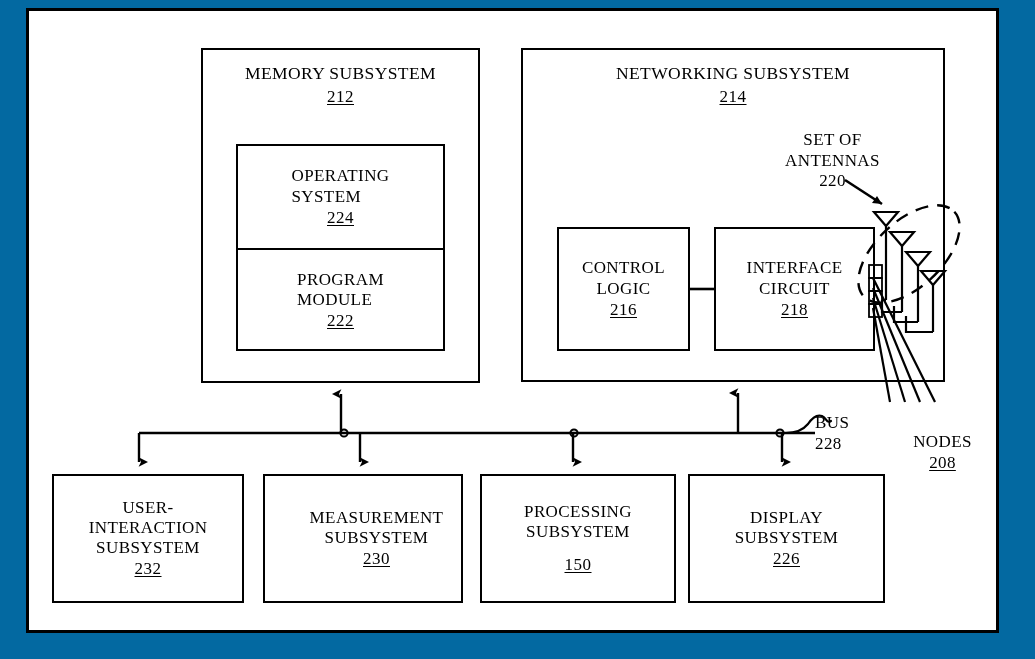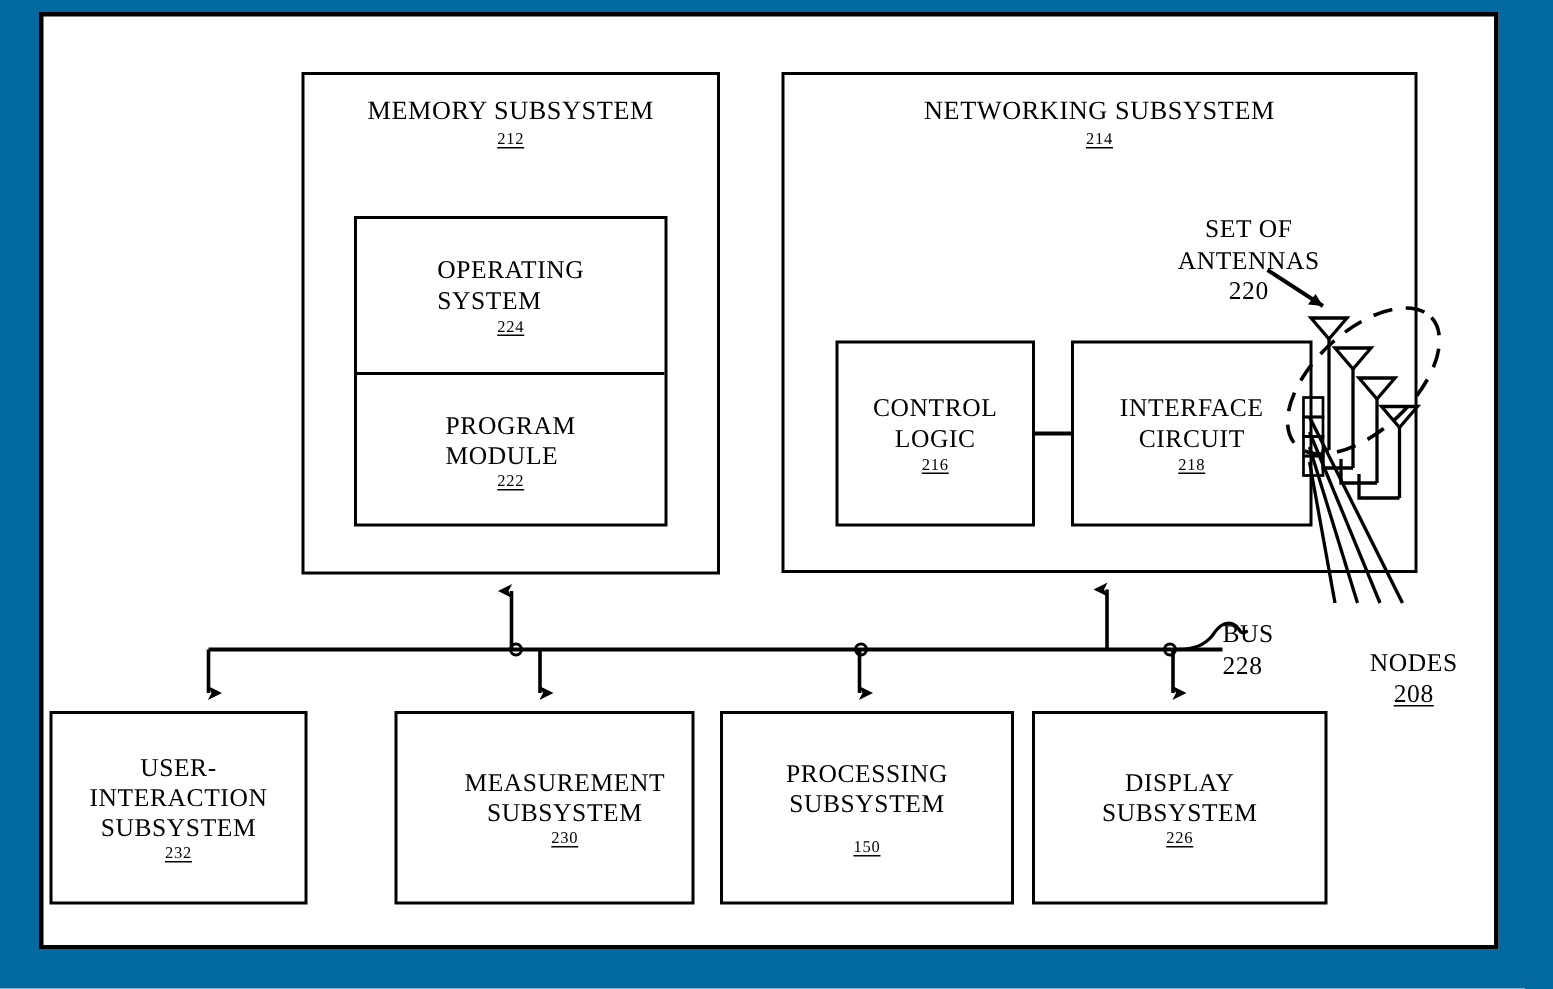--- a/index.html
+++ b/index.html
@@ -35,21 +35,21 @@
   }
   .box.top-align{justify-content:flex-start;}
   .box-title{
     font-size:17px;
     letter-spacing:0.4px;
     line-height:1.18;
     white-space:pre-line;
     text-transform:uppercase;
   }
   .ref{
-    font-size:11px;
+    font-size:17px;
     text-decoration:underline;
     text-underline-offset:2px;
     margin-top:1px;
     letter-spacing:0.5px;
   }
 
   
   #memory-subsystem{left:201px;top:48px;width:279px;height:335px;}
   #memory-subsystem .box-title{font-size:17.5px;margin-top:13px;}
   #memory-subsystem .ref{margin-top:3px;}
@@ -69,35 +69,35 @@
     display:flex;flex-direction:column;align-items:center;justify-content:center;
   }
 
   #networking-subsystem{left:521px;top:48px;width:424px;height:334px;}
   #networking-subsystem .box-title{font-size:17.5px;margin-top:13px;}
   #networking-subsystem .ref{margin-top:3px;}
 
   #control-logic{left:557px;top:227px;width:133px;height:124px;}
   #interface-circuit{left:714px;top:227px;width:161px;height:124px;}
 
-  #user-interaction-subsystem{left:33px;top:474px;width:172px;height:129px;}
+  #user-interaction-subsystem{left:52px;top:474px;width:192px;height:129px;}
   #measurement-subsystem{left:263px;top:474px;width:200px;height:129px;padding-left:27px;}
   #processing-subsystem{left:480px;top:474px;width:196px;height:129px;gap:12px;}
   #display-subsystem{left:688px;top:474px;width:197px;height:129px;}
 
   
   .free-label{
     position:absolute;
     font-size:17px;
     line-height:1.2;
     text-align:center;
     white-space:pre-line;
     letter-spacing:0.4px;
   }
-  #antennas-label{left:760px;top:123px;width:145px;}
+  #antennas-label{left:760px;top:110px;width:145px;}
   #bus-label{left:815px;top:393px;width:70px;text-align:left;}
   #nodes-label{left:895px;top:412px;width:95px;}
 
   .lbl-ref{display:block;}
   .lbl-ref.u{text-decoration:underline;text-underline-offset:2px;}
 
   
   #wires{position:absolute;left:0;top:0;width:1035px;height:659px;pointer-events:none;}
 </style>
 </head>

